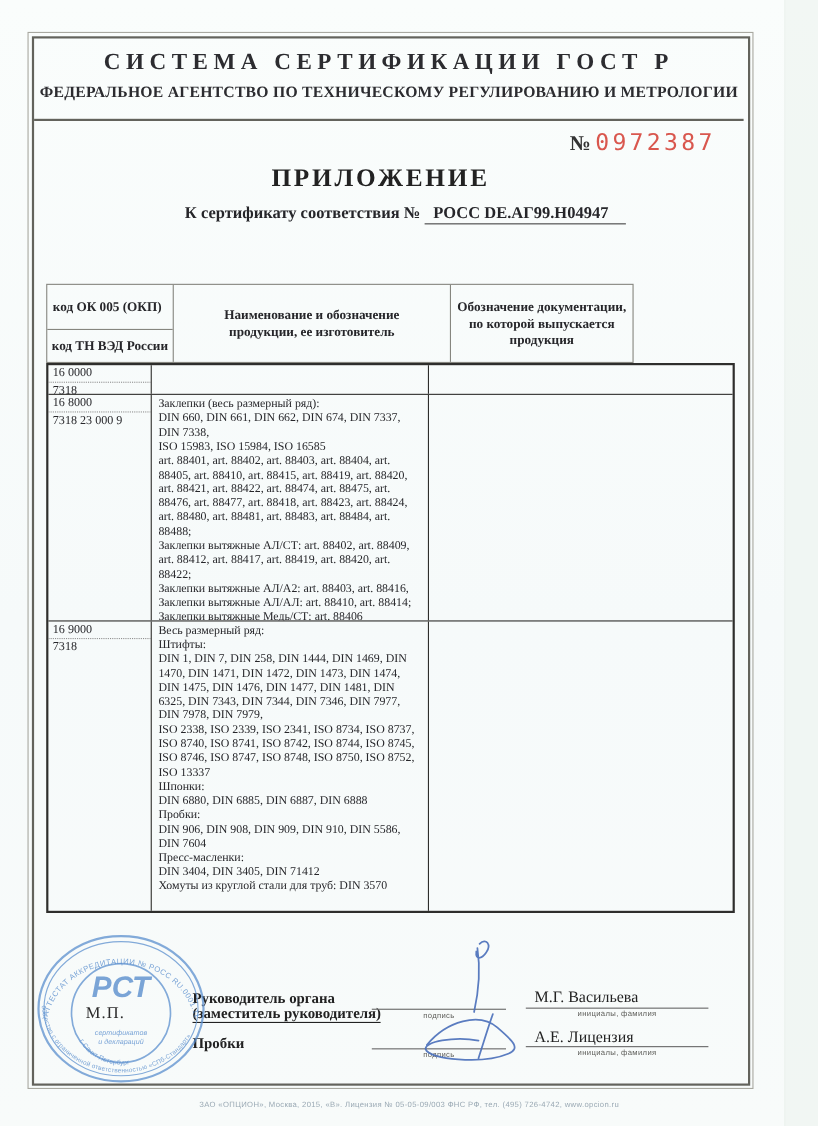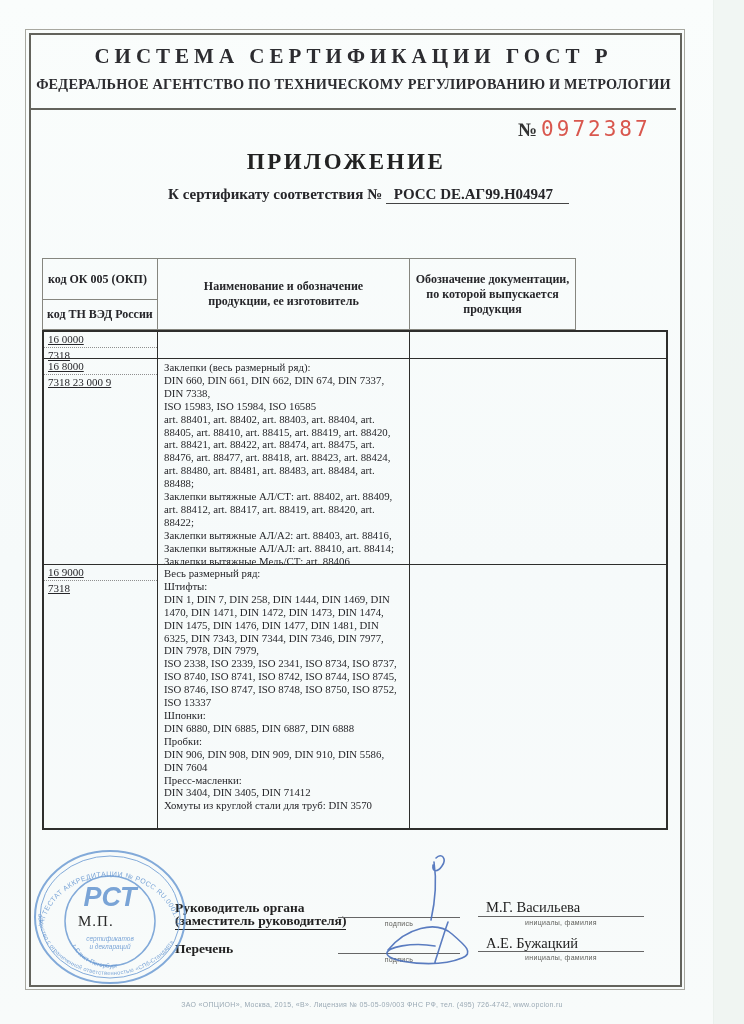--- a/index.html
+++ b/index.html
@@ -33,21 +33,21 @@
   .th-mid{width:252px;border-right:1px solid #86867f;box-sizing:border-box;}
   .th-center{display:flex;align-items:center;justify-content:center;text-align:center;white-space:pre-line;line-height:15px;}
   .th-last{flex:1;}
 
   
   .tbody{left:42px;top:330px;width:626px;height:500px;border:2px solid #2e2e2c;box-sizing:border-box;display:flex;flex-direction:column;}
   .trow{display:flex;border-bottom:1.5px solid #2e2e2c;box-sizing:border-box;}
   .trow.r1{height:27px;}
   .trow.r2{height:206px;}
   .trow.r3{flex:1;border-bottom:none;}
-  .td-col1{width:114px;border-right:1.5px solid #2e2e2c;box-sizing:border-box;font-size:11px;text-decoration:underline;}
+  .td-col1{width:94px;border-right:1.5px solid #2e2e2c;box-sizing:border-box;font-size:11px;}
   .code-top{padding:2px 4px 1px 4px;border-bottom:1px dotted #8f8f8f;line-height:11.5px;}
   .code-bottom{padding:2px 4px;line-height:11.5px;}
   .td-col2{width:252px;border-right:1.5px solid #2e2e2c;box-sizing:border-box;padding:2px 4px 0 6px;
            font-size:10.8px;line-height:12.9px;white-space:pre-line;overflow:hidden;}
   .td-col3{flex:1;}
 
   
   .sig-label{font-size:13.5px;font-weight:bold;color:#222;}
   .sig-underline{border-bottom:1.5px solid #222;}
   .sig-line{border-top:1px solid #666;height:0;}
@@ -158,24 +158,24 @@
   </div>
 
   <div class="abs sig-label" style="left:175px;top:900px;">Руководитель органа</div>
   <div class="abs sig-label sig-underline" style="left:175px;top:913px;">(заместитель руководителя)</div>
   <div class="abs sig-line" style="left:338px;top:917px;width:122px;"></div>
   <div class="abs tiny" style="left:338px;top:920px;width:122px;">подпись</div>
   <div class="abs sig-name" style="left:486px;top:899px;">М.Г. Васильева</div>
   <div class="abs sig-line" style="left:478px;top:916px;width:166px;"></div>
   <div class="abs tiny" style="left:478px;top:919px;width:166px;">инициалы, фамилия</div>
 
-  <div class="abs sig-label" style="left:175px;top:941px;">Перечень</div>
+  <div class="abs sig-label" style="left:175px;top:941px;">Пробки</div>
   <div class="abs sig-line" style="left:338px;top:953px;width:122px;"></div>
   <div class="abs tiny" style="left:338px;top:956px;width:122px;">подпись</div>
-  <div class="abs sig-name" style="left:486px;top:935px;">А.Е. Бужацкий</div>
+  <div class="abs sig-name" style="left:486px;top:935px;">А.Е. Лицензия</div>
   <div class="abs sig-line" style="left:478px;top:951px;width:166px;"></div>
   <div class="abs tiny" style="left:478px;top:954px;width:166px;">инициалы, фамилия</div>
 
   <svg class="abs stamp" viewBox="0 0 185 150">
     <defs>
       <path id="arcTop" d="M 28,84 A 68,60 0 0 1 162,84"></path>
       <path id="arcBottom" d="M 23,70 A 72,63 0 0 0 167,70"></path>
       <path id="arcInner" d="M 55,98 A 42,38 0 0 0 136,98"></path>
     </defs>
     <g fill="none" stroke="#5b8fce" opacity="0.75">

